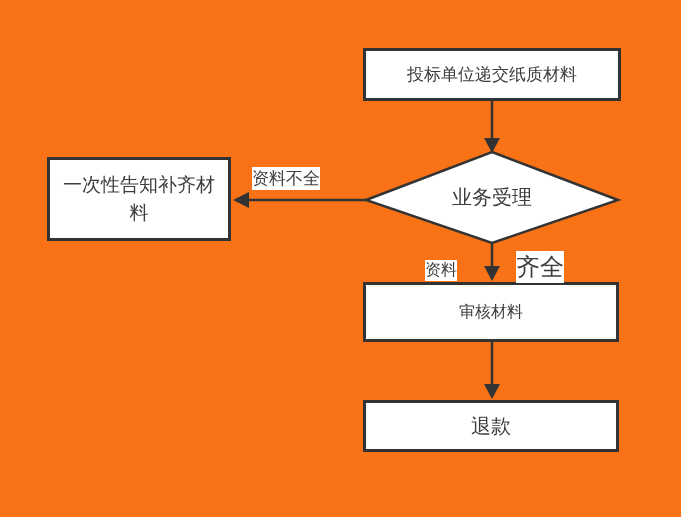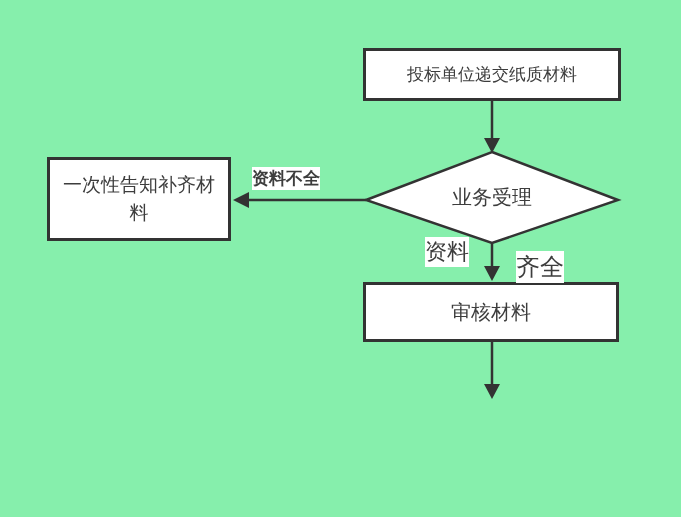--- a/index.html
+++ b/index.html
@@ -4,21 +4,21 @@
 <style>
   html, body {
     margin: 0;
     padding: 0;
     background: #ffffff;
   }
   .canvas {
     position: relative;
     width: 681px;
     height: 517px;
-    background: #86efac;
+    background: #f97316;
     font-family: "Liberation Sans", "DejaVu Sans", sans-serif;
     overflow: hidden;
   }
   .wires {
     position: absolute;
     left: 0;
     top: 0;
     width: 681px;
     height: 517px;
   }
@@ -42,21 +42,21 @@
     left: 47px; top: 157px;
     width: 184px; height: 84px;
     font-size: 19px;
     line-height: 1.5;
     padding: 0 12px;
     word-break: break-all;
   }
   .node-review {
     left: 363px; top: 282px;
     width: 256px; height: 60px;
-    font-size: 20px;
+    font-size: 16px;
   }
   .node-refund {
     left: 363px; top: 400px;
     width: 256px; height: 52px;
     font-size: 20px;
   }
   .diamond-label {
     position: absolute;
     left: 366px; top: 152px;
     width: 252px; height: 91px;
@@ -66,23 +66,23 @@
     color: #3d3d3d;
     font-size: 20px;
     background: transparent;
   }
   .edge-label {
     position: absolute;
     color: #3d3d3d;
     white-space: nowrap;
     background: #ffffff;
   }
-  .lbl-incomplete-top  { left: 252px; top: 167px; font-size: 17px; font-weight: bold; }
+  .lbl-incomplete-top  { left: 252px; top: 167px; font-size: 17px; }
   .lbl-incomplete-bot  { left: 257px; top: 210px; font-size: 19px; }
-  .lbl-complete-left   { left: 425px; top: 237px; font-size: 22px; font-family: Liberation Serif, serif; }
+  .lbl-complete-left   { left: 425px; top: 260px; font-size: 16px; font-family: Liberation Serif, serif; }
   .lbl-complete-right  { left: 516px; top: 251px; font-size: 24px; }
 </style>
 </head>
 <body>
 
 <div class="canvas">
 
   <svg class="wires" viewBox="0 0 681 517" xmlns="http://www.w3.org/2000/svg">
 
     <polygon points="492,152 618,200 492,243 366,200" fill="#ffffff" stroke="#333333" stroke-width="2.5"></polygon>
@@ -101,20 +101,21 @@
   </svg>
 
   <div class="node node-submit">投标单位递交纸质材料</div>
 
   <div class="diamond-label">业务受理</div>
 
   <div class="node node-notify">一次性告知补齐材料</div>
 
   <div class="node node-review">审核材料</div>
 
+  <div class="node node-refund">退款</div>
 
   <div class="edge-label lbl-incomplete-top">资料不全</div>
 
 
   <div class="edge-label lbl-complete-left">资料</div>
 
   <div class="edge-label lbl-complete-right">齐全</div>
 
 </div>
 

